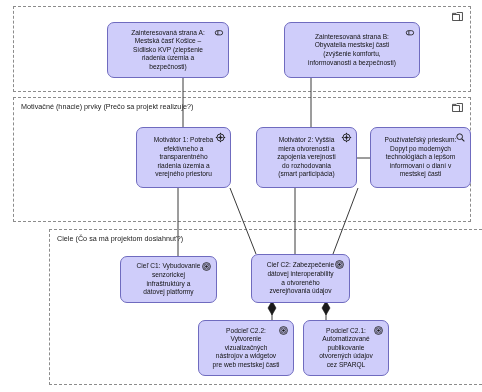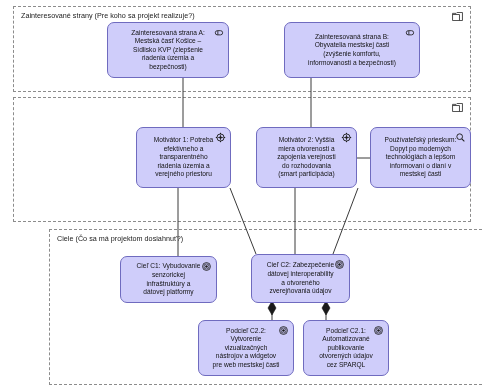--- a/index.html
+++ b/index.html
@@ -103,28 +103,28 @@
 
       <line x1="272" y1="303" x2="272" y2="320"></line>
       <polygon points="272,301 276,308 272,315 268,308" fill="#1a1a1a" stroke="#1a1a1a" stroke-width="0.6"></polygon>
 
       <line x1="326" y1="303" x2="326" y2="320"></line>
       <polygon points="326,301 330,308 326,315 322,308" fill="#1a1a1a" stroke="#1a1a1a" stroke-width="0.6"></polygon>
     </g>
   </svg>
 
   <div class="group" style="left:13px; top:6px; width:458px; height:86px;">
-    <span class="group-label">Zainteresované strany (Pre koho sa projekt realizuje?)</span>
     <svg class="group-folder-icon" viewBox="0 0 12 10">
       <path d="M0.5 9.5 L0.5 1.5 L4.5 1.5 L5.5 0.5 L11.5 0.5 L11.5 9.5 Z" fill="none" stroke="#3a3a3a" stroke-width="1"></path>
       <path d="M0.5 2.8 L8.2 2.8 L8.2 9.5" fill="none" stroke="#3a3a3a" stroke-width="1"></path>
     </svg>
   </div>
 
   <div class="group" style="left:13px; top:97px; width:458px; height:125px;">
+    <span class="group-label">Motivačné (hnacie) prvky (Prečo sa projekt realizuje?)</span>
     <svg class="group-folder-icon" viewBox="0 0 12 10">
       <path d="M0.5 9.5 L0.5 1.5 L4.5 1.5 L5.5 0.5 L11.5 0.5 L11.5 9.5 Z" fill="none" stroke="#3a3a3a" stroke-width="1"></path>
       <path d="M0.5 2.8 L8.2 2.8 L8.2 9.5" fill="none" stroke="#3a3a3a" stroke-width="1"></path>
     </svg>
   </div>
 
   <div class="group" style="left:13px; top:229px; width:458px; height:156px;margin-left:36px;">
     <span class="group-label">Ciele (Čo sa má projektom dosiahnuť?)</span>
     <svg class="group-folder-icon" viewBox="0 0 12 10">
       <path d="M0.5 9.5 L0.5 1.5 L4.5 1.5 L5.5 0.5 L11.5 0.5 L11.5 9.5 Z" fill="none" stroke="#3a3a3a" stroke-width="1"></path>

